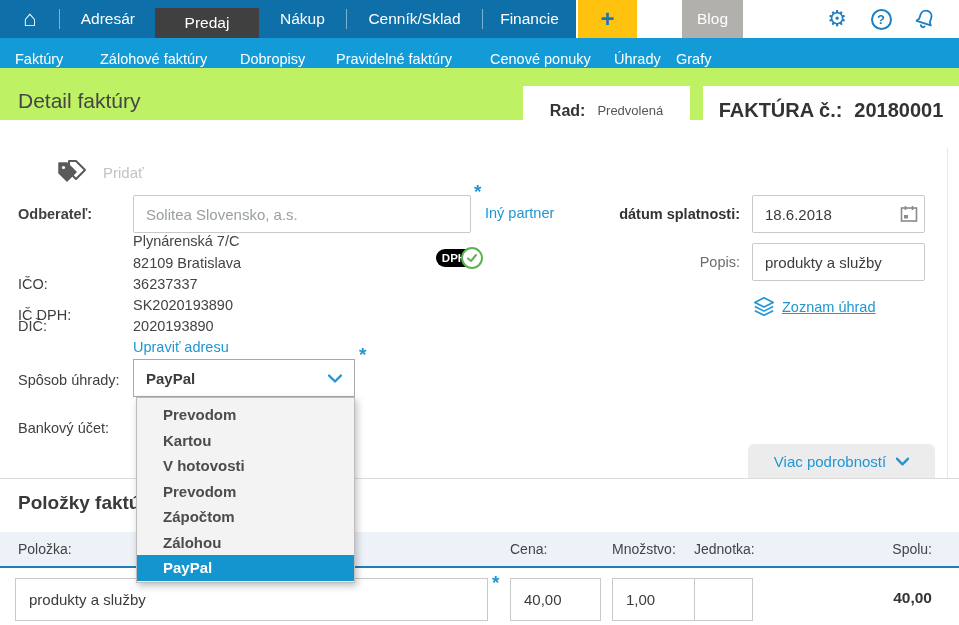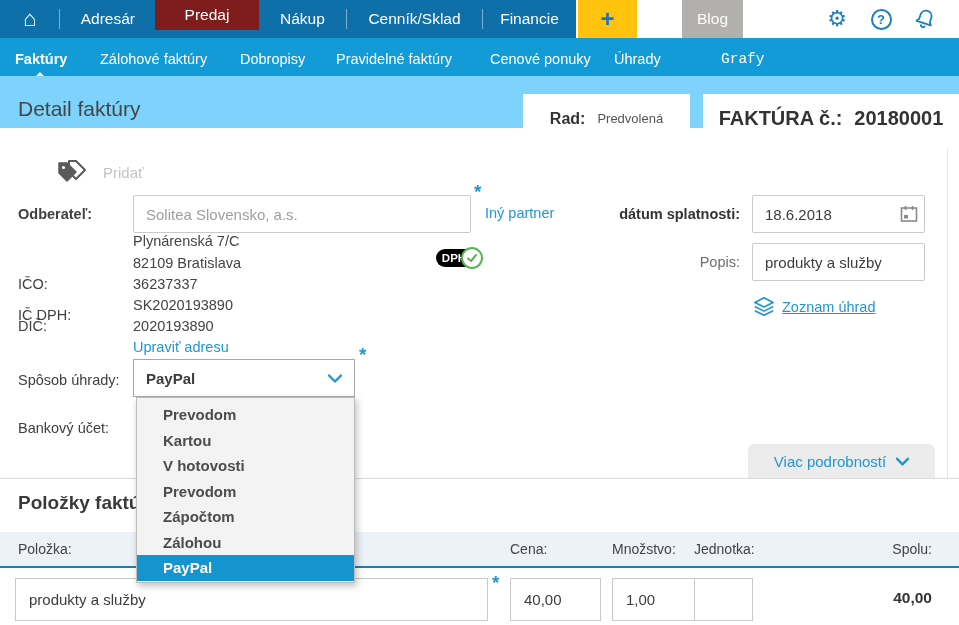--- a/index.html
+++ b/index.html
@@ -7,42 +7,42 @@
   body { font-family:"Liberation Sans","DejaVu Sans",sans-serif; background:#fff; }
   .page { position:relative; width:959px; height:625px; overflow:hidden; background:#fff; }
 
   
   .topnav { position:absolute; left:0; top:0; width:959px; height:38px; background:#fff; }
   .topnav-left { position:absolute; left:0; top:0; height:38px; width:576px; background:#0e6fa9; display:flex; align-items:stretch; }
   .home-btn { width:62px; display:flex; align-items:center; justify-content:center; color:#fff; font-size:22px; cursor:pointer; }
   .nav-sep { width:1px; height:20px; background:rgba(255,255,255,.45); align-self:center; }
   .nav-item { display:flex; align-items:center; justify-content:center; color:#fff; font-size:15.5px; cursor:pointer; }
   .nav-adresar { width:99px; }
-  .nav-predaj { width:108px; background:#7f1d1d; height:30px; }
+  .nav-predaj { width:108px; background:#404040; height:30px; margin-top:8px; }
   .nav-nakup { width:91px; }
   .nav-cennik { width:141px; }
   .nav-financie { width:97px; }
   .plus-btn { position:absolute; left:578px; top:0; width:59px; height:38px; background:#ffc20e; color:#1b75bb; font-size:24px; font-weight:bold; display:flex; align-items:center; justify-content:center; cursor:pointer; }
   .blog-btn { position:absolute; left:682px; top:0; width:61px; height:38px; background:#b2b0ac; color:#fff; font-size:15.5px; display:flex; align-items:center; justify-content:center; cursor:pointer; }
   .top-icon { position:absolute; top:0; height:38px; width:34px; display:flex; align-items:center; justify-content:center; color:#1e7ec0; cursor:pointer; }
   .icon-gear { left:820px; font-size:22px; }
   .icon-help { left:864px; }
   .help-circle { width:21px; height:21px; border:2px solid #1e7ec0; border-radius:50%; display:flex; align-items:center; justify-content:center; font-size:13px; font-weight:bold; color:#1e7ec0; }
   .icon-bell { left:908px; }
 
   
   .subnav { position:absolute; left:0; top:38px; width:959px; height:42px; background:#129bd6; }
   .subtab { position:absolute; top:0; height:42px; display:flex; align-items:center; color:#fff; font-size:14.5px; cursor:pointer; white-space:nowrap; }
-  .subtab.active { font-weight:bold;text-align:right; }
+  .subtab.active { font-weight:normal;text-align:right; }
   .st-0 { left:15px; } .st-1 { left:100px; } .st-2 { left:240px; } .st-3 { left:336px; }
-  .st-4 { left:490px; } .st-5 { left:614px; } .st-6 { left:721px;font-family:Liberation Mono, monospace; }
+  .st-4 { left:490px; } .st-5 { left:614px; } .st-6 { left:676px; }
   .notch { position:absolute; left:32px; bottom:0; width:0; height:0; border-left:8px solid transparent; border-right:8px solid transparent; border-bottom:8px solid #f1f0ee; }
 
   
-  .headerbar { position:absolute; left:0; top:76px; width:959px; height:52px; background:#7dd3fc; }
+  .headerbar { position:absolute; left:0; top:68px; width:959px; height:52px; background:#bef264; }
   .page-title { position:absolute; left:18px; top:21px; font-size:21px; color:#454545; }
   .rad-box { position:absolute; left:523px; top:18px; width:167px; height:49px; background:#fff; display:flex; align-items:center; justify-content:center; gap:12px; cursor:pointer; }
   .rad-label { font-size:16px; font-weight:bold; color:#333; }
   .rad-value { font-size:13px; color:#555; }
   .fakt-box { position:absolute; left:703px; top:18px; width:256px; height:49px; background:#fff; display:flex; align-items:center; justify-content:center; gap:12px; }
   .fakt-label { font-size:20px; font-weight:bold; color:#333; }
   .fakt-number { font-size:20px; font-weight:600; color:#333; }
 
   
   .content { position:absolute; left:0; top:148px; width:959px; height:331px; background:#fff; }

